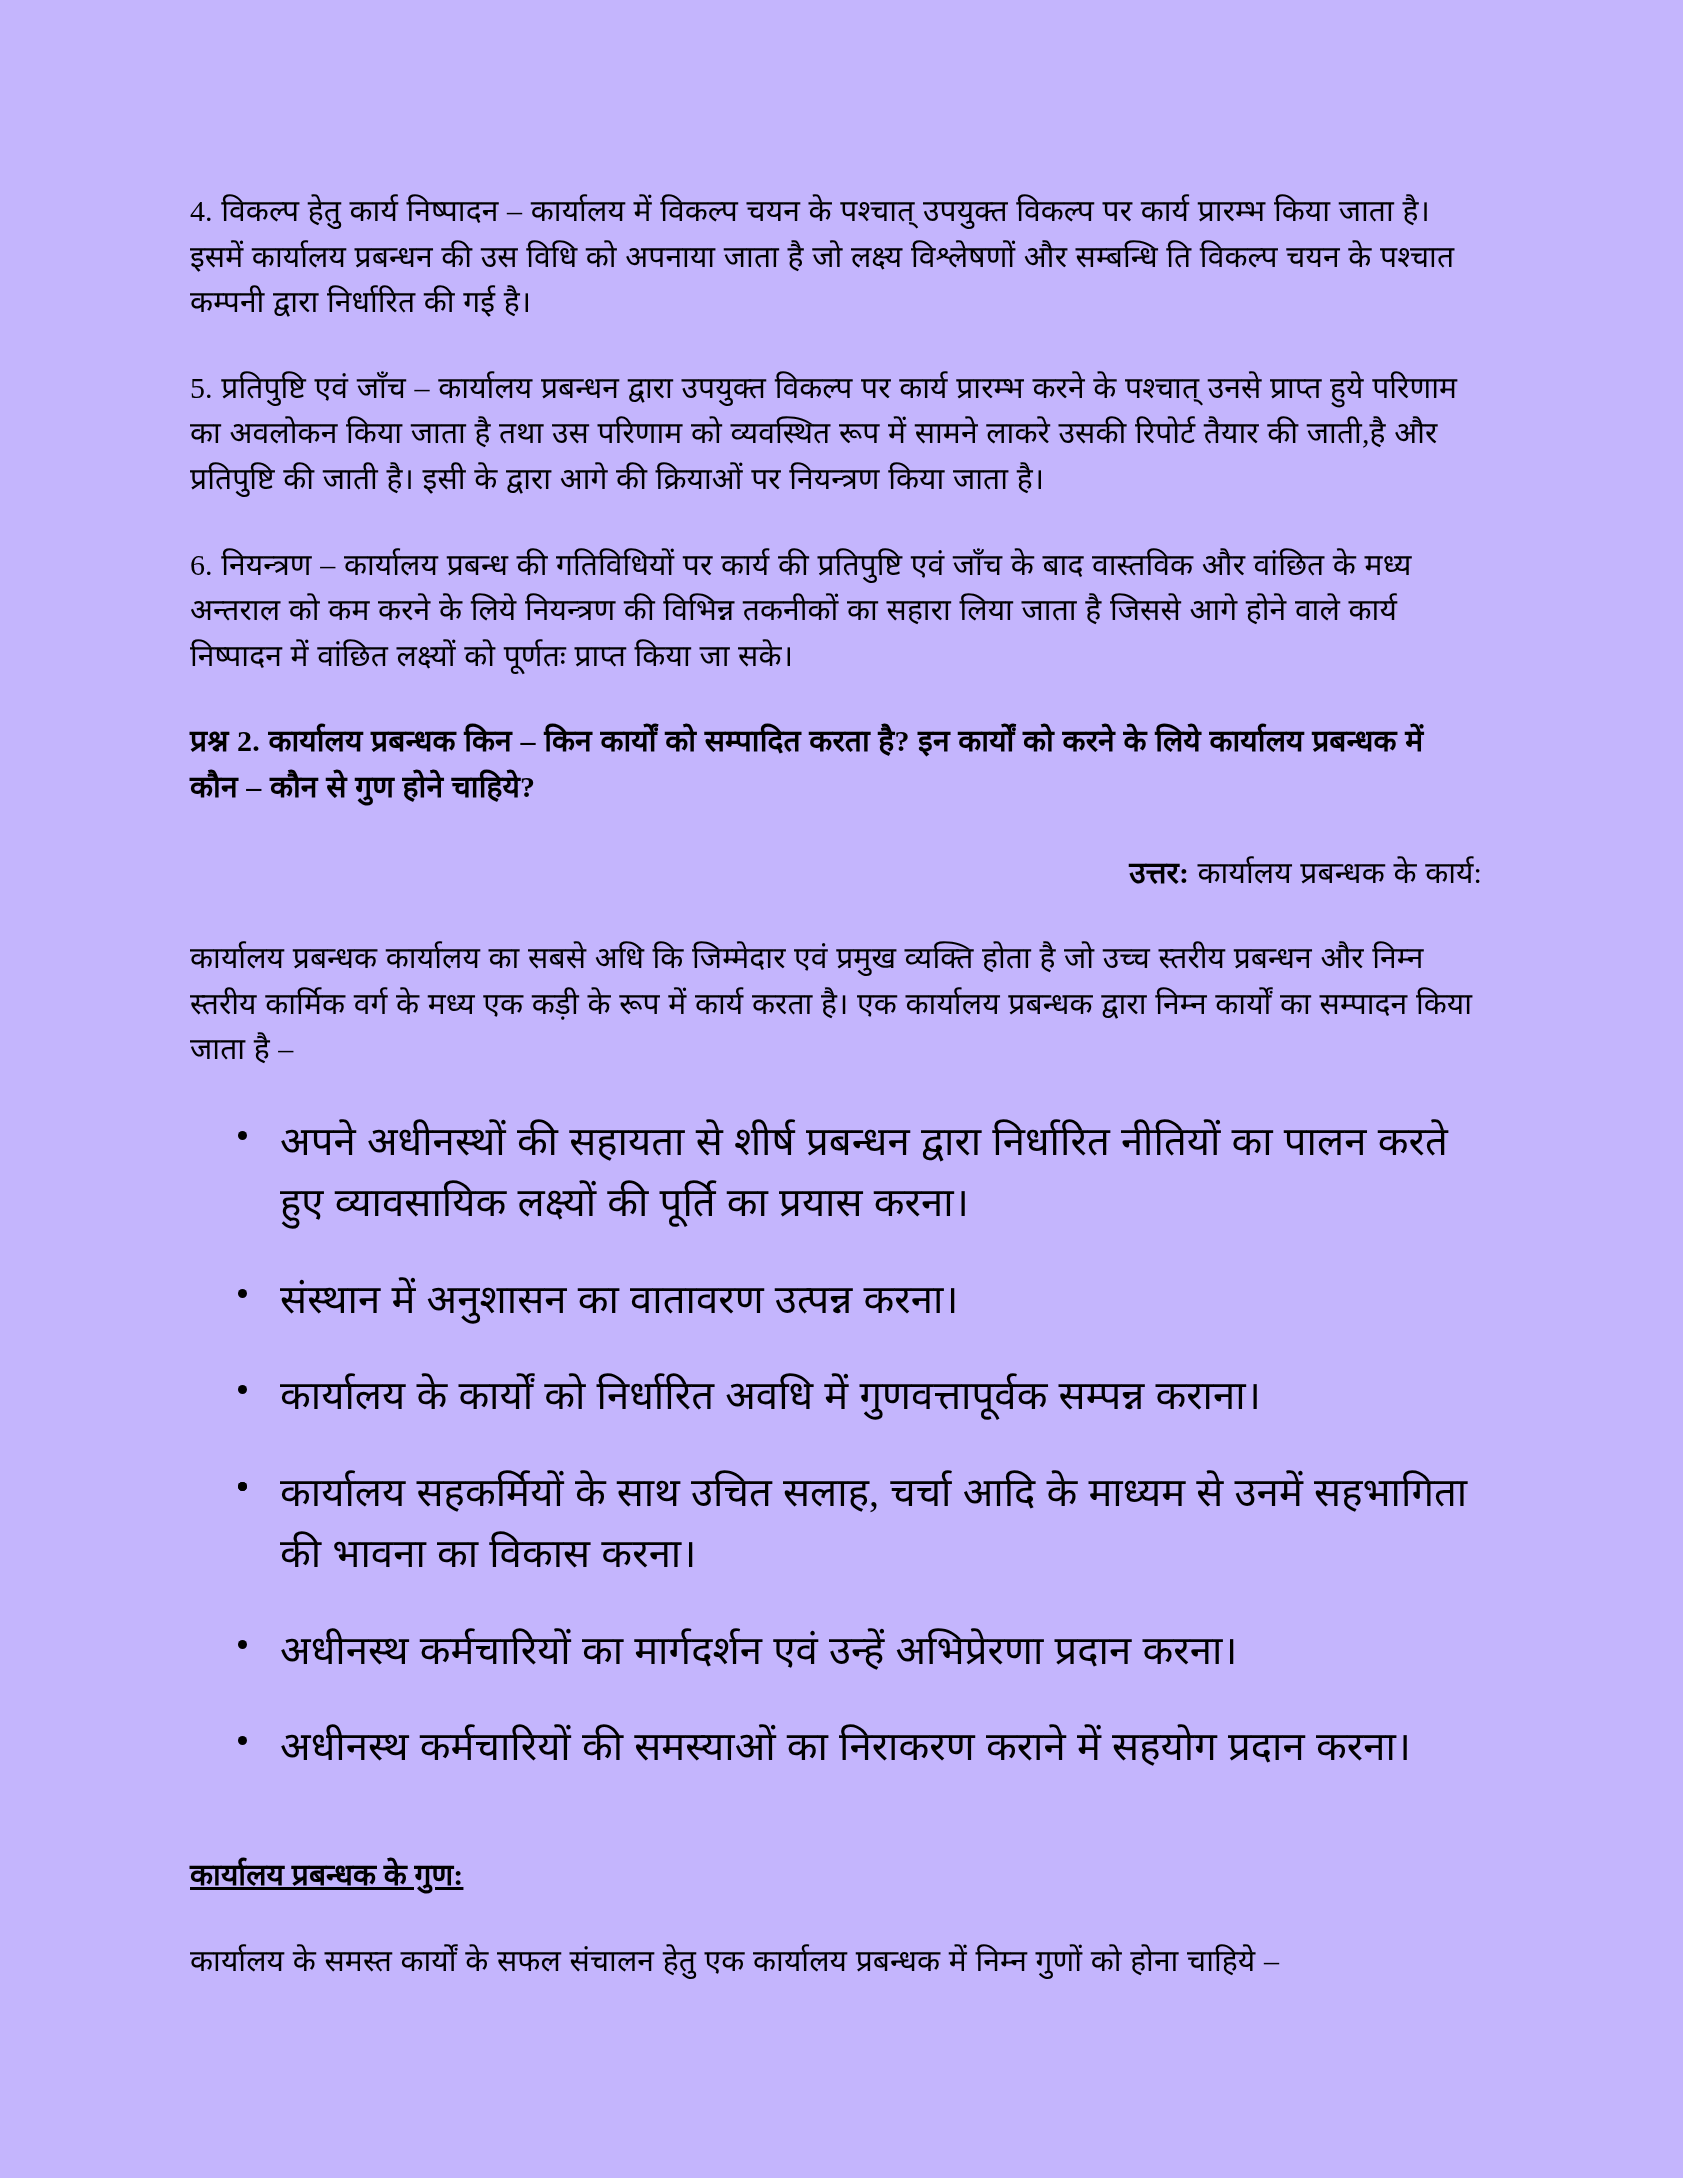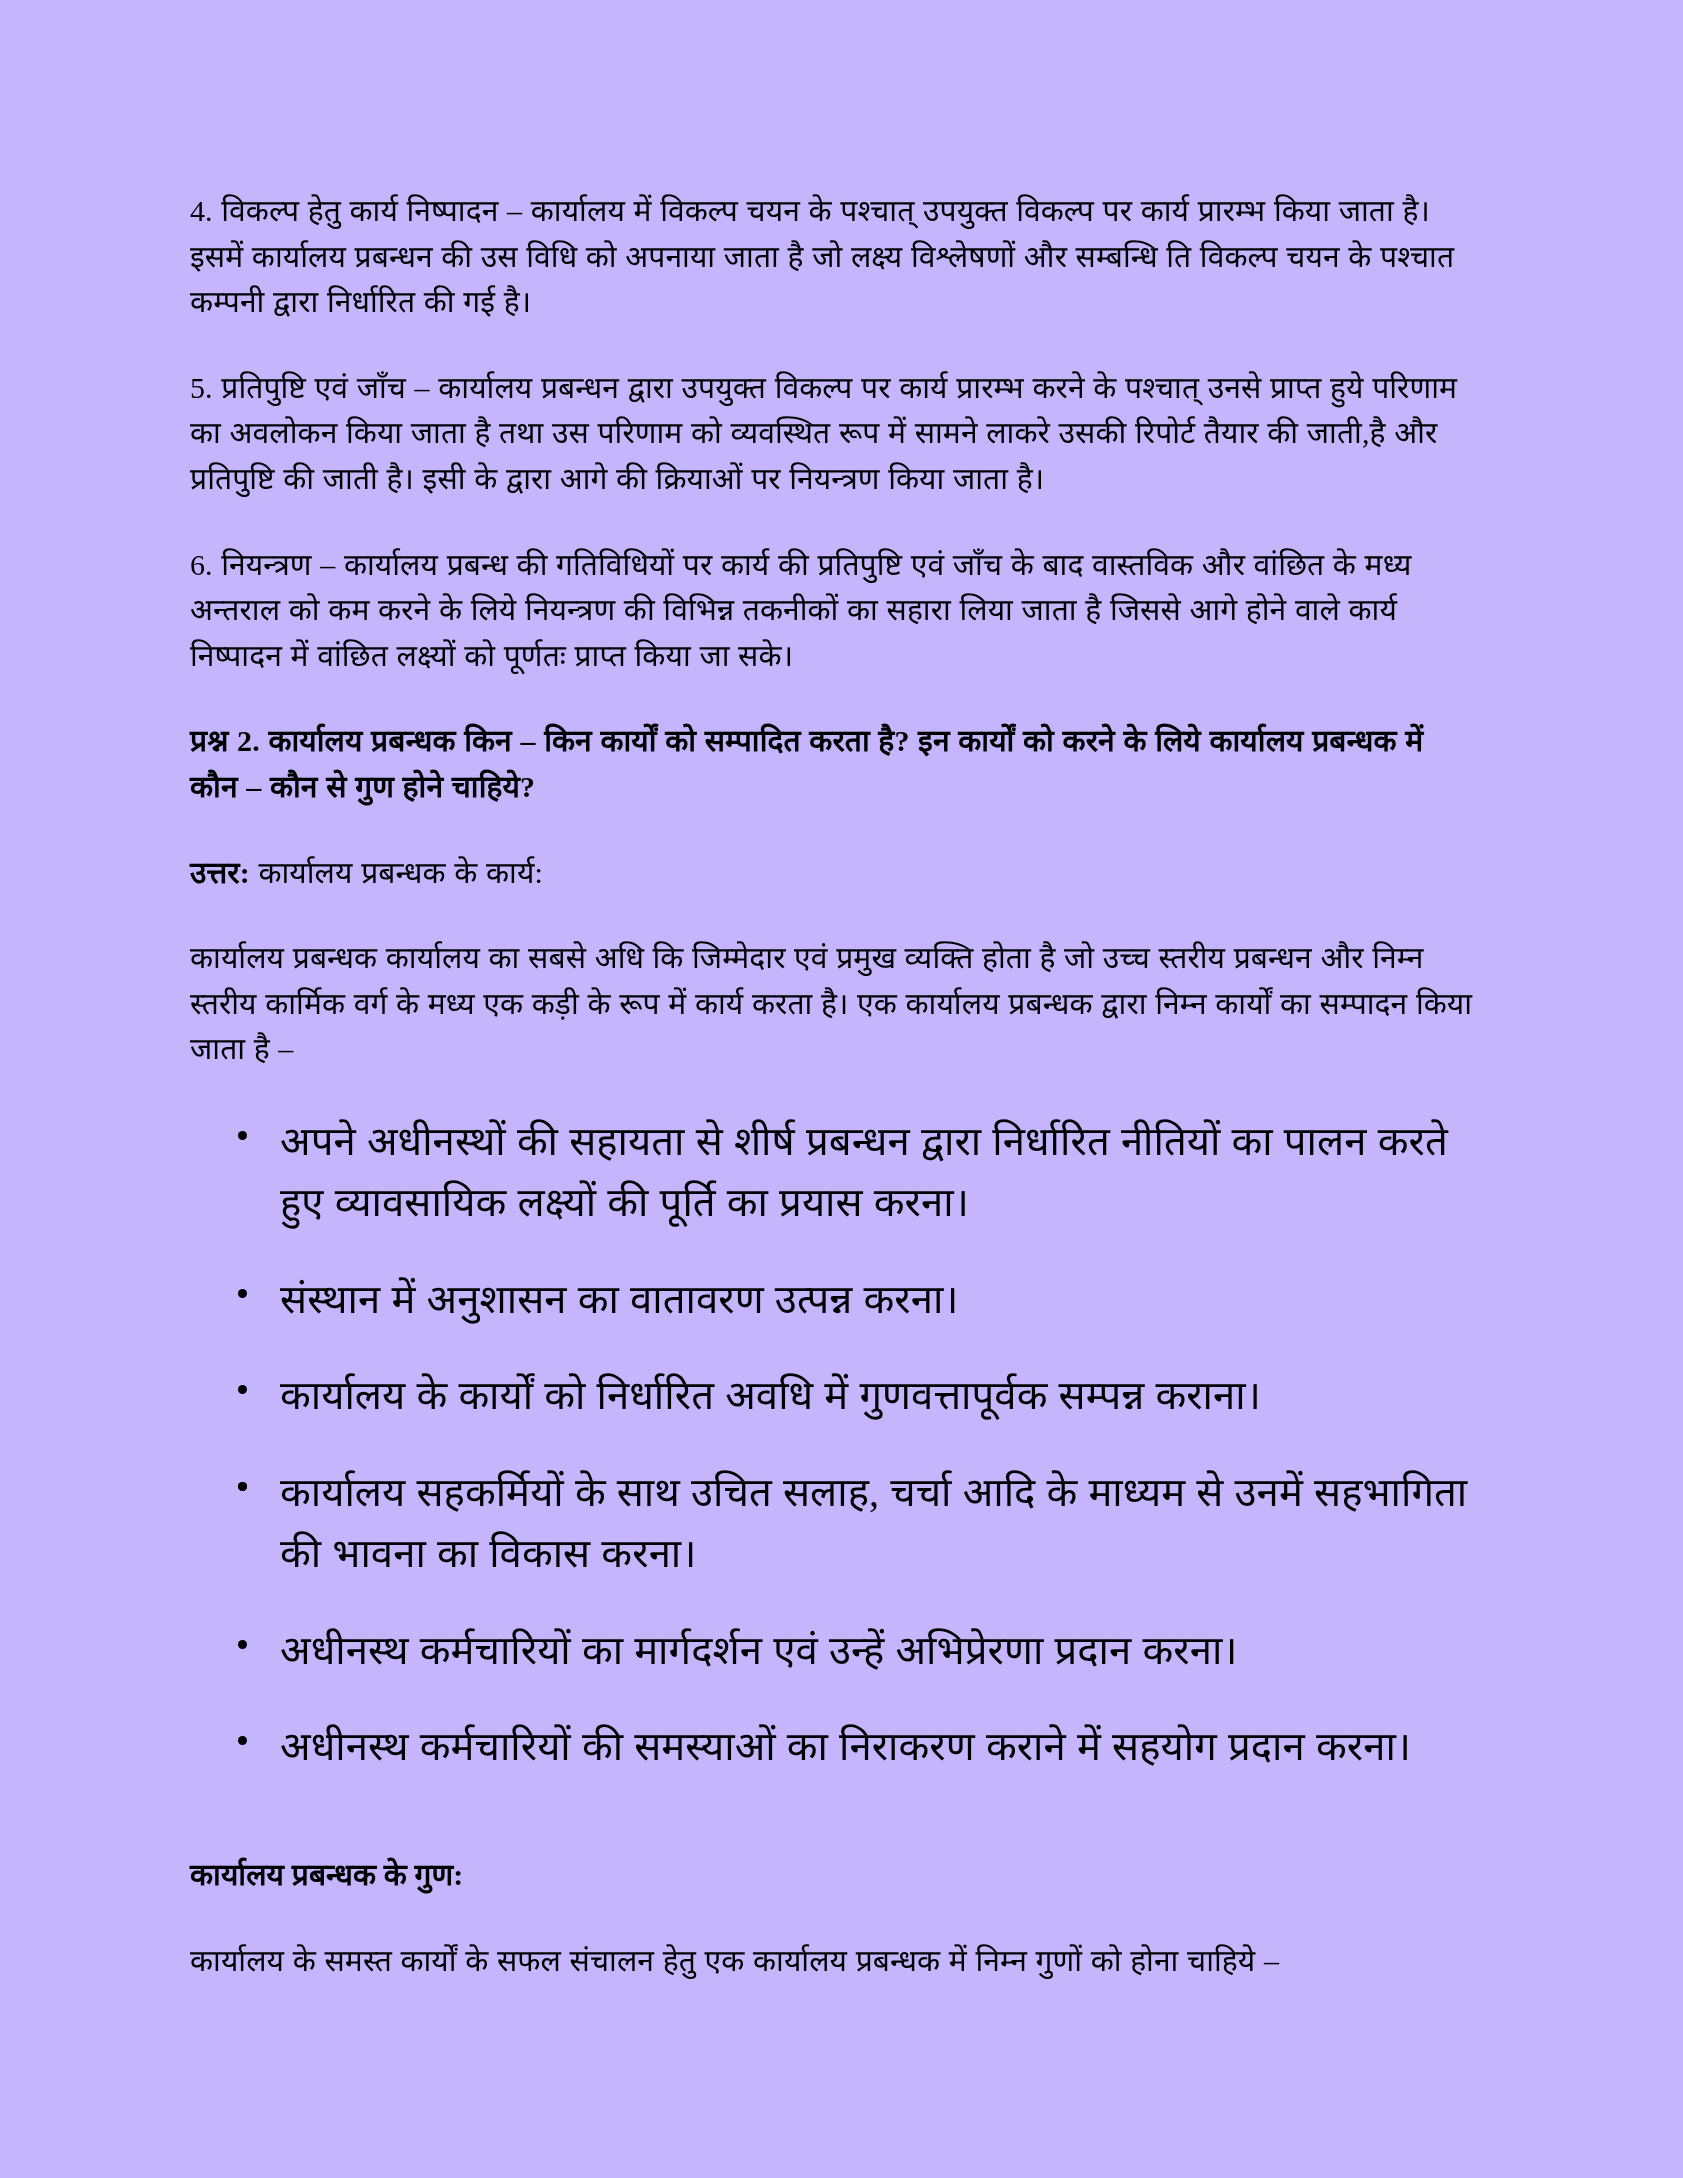--- a/index.html
+++ b/index.html
@@ -44,31 +44,33 @@
     letter-spacing: 0.1px;
     word-spacing: 1px;
   }
   
   .answer-line {
     font-size: 30px;
     line-height: 1.52;
     margin: 0 0 40px 0;
     letter-spacing: 0.1px;
     word-spacing: 1px;
+    text-align: right;
   }
   .answer-line .lead {
     font-weight: bold;
   }
   
   .sub-heading {
     font-size: 30px;
     line-height: 1.52;
     font-weight: bold;
     margin: 0 0 40px 0;
     letter-spacing: 0.1px;
+    text-decoration: underline;
   }
   
   ul.bullets {
     list-style: none;
     margin: 0 0 40px 0;
     padding: 0 0 0 48px;
   }
   ul.bullets li {
     position: relative;
     font-size: 40px;

